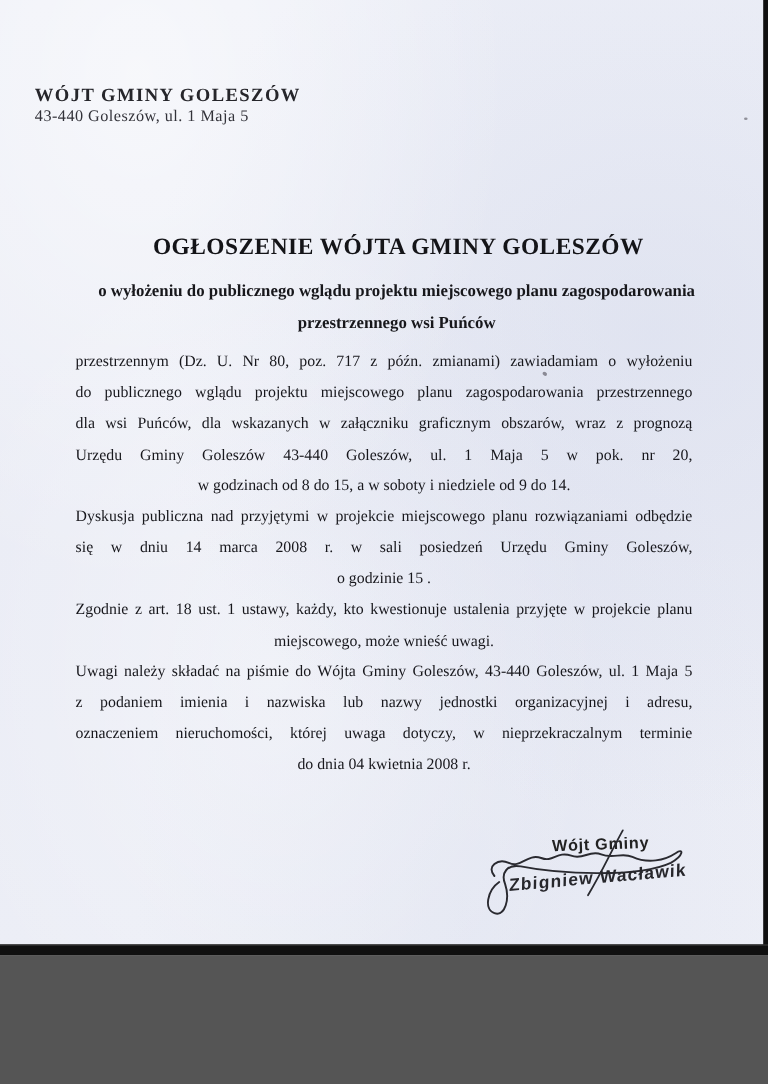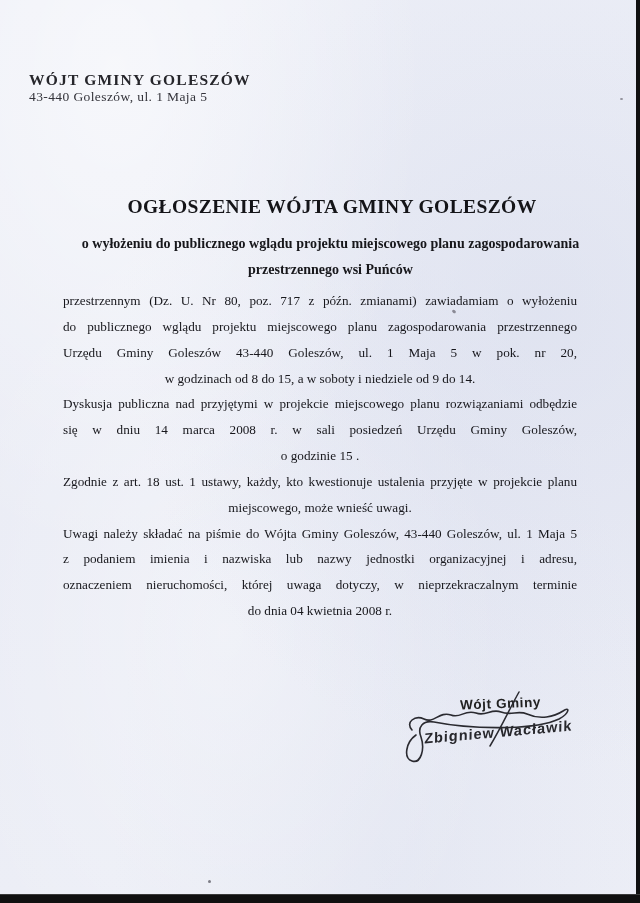--- a/index.html
+++ b/index.html
@@ -1,18 +1,18 @@
 <!DOCTYPE html>
 <html><head>
 <meta charset="utf-8">
 <style>
   html,body{margin:0;padding:0;background:#555;}
   .scan{
     position:relative;
-    width:640px;height:903px;
+    width:640px;height:796px;
     margin:0 auto;
     overflow:hidden;
     font-family:"Liberation Serif", serif;
     color:#1b1b1f;
     background:
       radial-gradient(ellipse at 18% 8%, rgba(255,255,255,.55), transparent 42%),
       radial-gradient(ellipse at 85% 35%, rgba(206,212,232,.38), transparent 55%),
       radial-gradient(ellipse at 35% 70%, rgba(255,255,255,.35), transparent 48%),
       radial-gradient(ellipse at 60% 95%, rgba(214,219,236,.35), transparent 50%),
       linear-gradient(180deg,#edeff7 0%, #eaecf5 55%, #eceef6 100%);
@@ -68,20 +68,21 @@
   <div class="title">OGŁOSZENIE WÓJTA GMINY GOLESZÓW</div>
 
   <div class="subtitle">
     <div>o wyłożeniu do publicznego wglądu projektu miejscowego planu zagospodarowania</div>
     <div>przestrzennego wsi Puńców</div>
   </div>
 
   <div class="body">
     <div class="line jl">przestrzennym (Dz. U. Nr 80, poz. 717 z późn. zmianami) zawiadamiam o wyłożeniu</div>
     <div class="line jl">do publicznego wglądu projektu miejscowego planu zagospodarowania przestrzennego</div>
+    <div class="line jl">dla wsi Puńców, dla wskazanych w załączniku graficznym obszarów, wraz z prognozą</div>
     <div class="line jl">Urzędu Gminy Goleszów 43-440 Goleszów, ul. 1 Maja 5 w pok. nr 20,</div>
     <div class="line ll">w godzinach od 8 do 15, a w soboty i niedziele od 9 do 14.</div>
     <div class="line jl">Dyskusja publiczna nad przyjętymi w projekcie miejscowego planu rozwiązaniami odbędzie</div>
     <div class="line jl">się w dniu 14 marca 2008 r. w sali posiedzeń Urzędu Gminy Goleszów,</div>
     <div class="line ll">o godzinie 15 .</div>
     <div class="line jl">Zgodnie z art. 18 ust. 1 ustawy, każdy, kto kwestionuje ustalenia przyjęte w projekcie planu</div>
     <div class="line ll">miejscowego, może wnieść uwagi.</div>
     <div class="line jl">Uwagi należy składać na piśmie do Wójta Gminy Goleszów, 43-440 Goleszów, ul. 1 Maja 5</div>
     <div class="line jl">z podaniem imienia i nazwiska lub nazwy jednostki organizacyjnej i adresu,</div>
     <div class="line jl">oznaczeniem nieruchomości, której uwaga dotyczy, w nieprzekraczalnym terminie</div>

